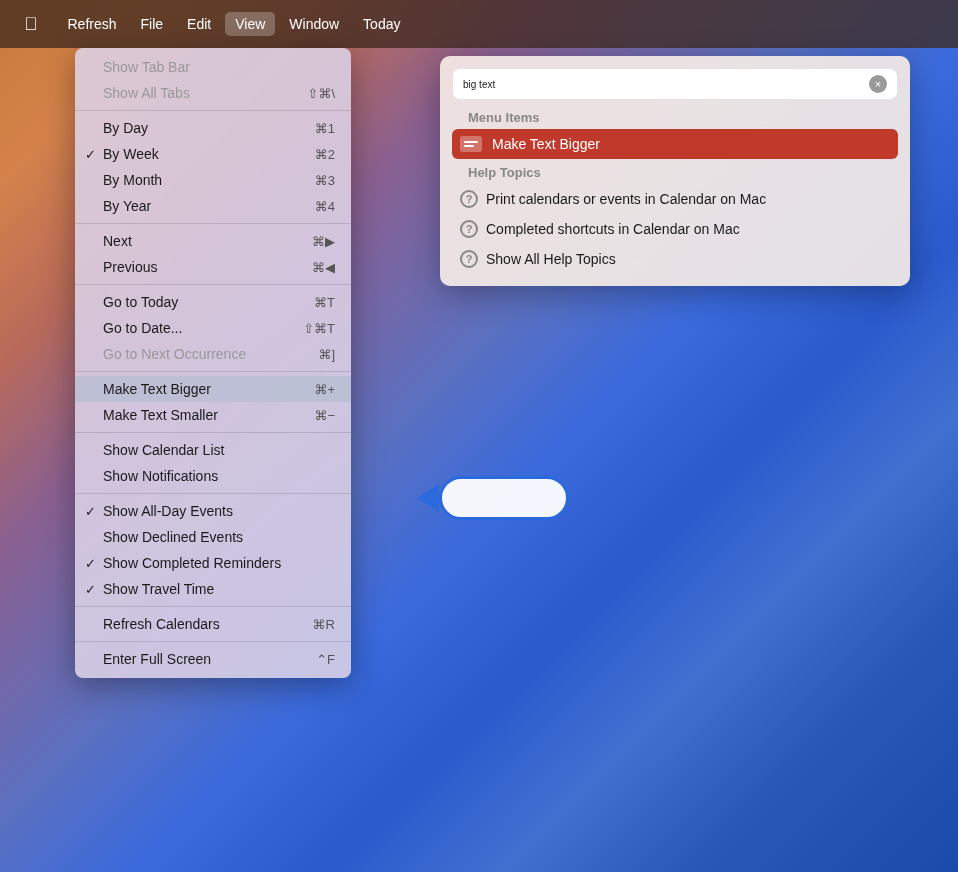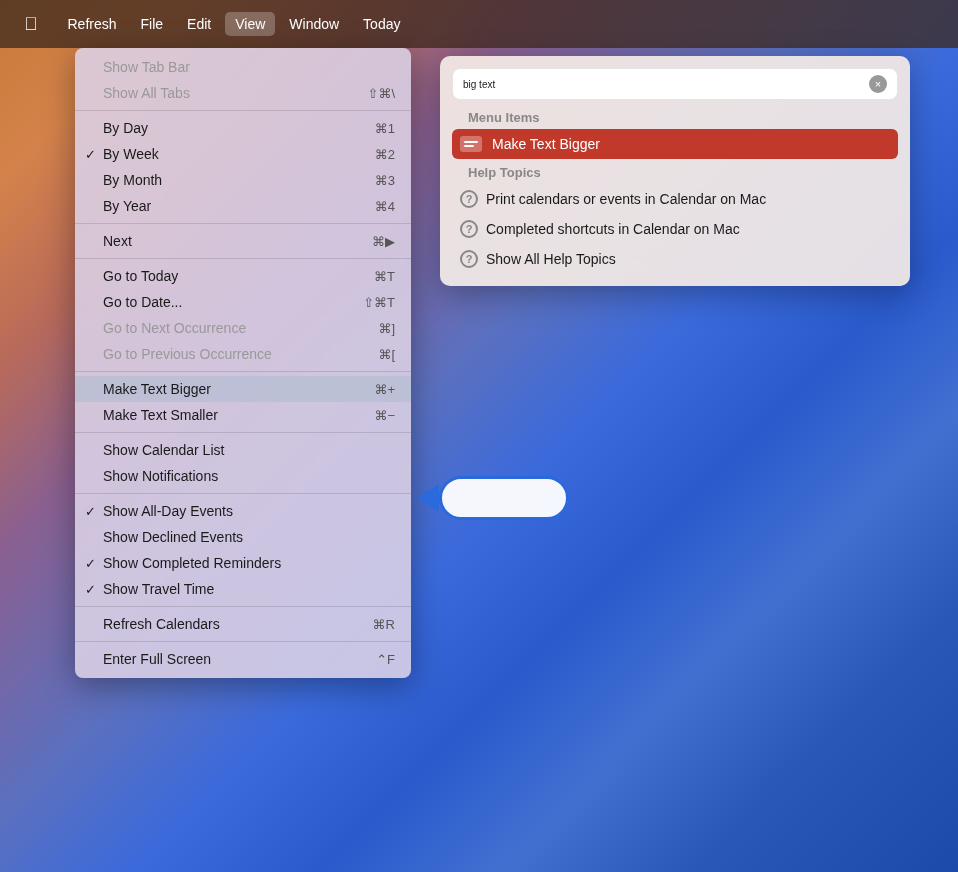--- a/index.html
+++ b/index.html
@@ -63,21 +63,21 @@
 
     .menubar-item.active {
       background: rgba(255,255,255,0.25);
     }
 
     
     .dropdown-menu {
       position: absolute;
       top: 48px;
       left: 75px;
-      width: 336px;
+      width: 276px;
       background: rgba(220, 210, 230, 0.88);
       backdrop-filter: blur(40px);
       border-radius: 8px;
       padding: 6px 0;
       z-index: 200;
       box-shadow: 0 8px 32px rgba(0,0,0,0.35);
     }
 
     .menu-item {
       display: flex;
@@ -322,38 +322,38 @@
     <span>By Year</span>
     <span class="shortcut">⌘4</span>
   </div>
 
   <div class="menu-separator"></div>
 
   <div class="menu-item">
     <span>Next</span>
     <span class="shortcut">⌘▶</span>
   </div>
+  <div class="menu-item">
+    <span>Previous</span>
+    <span class="shortcut">⌘◀</span>
+  </div>
 
   <div class="menu-separator"></div>
 
   <div class="menu-item">
     <span>Go to Today</span>
     <span class="shortcut">⌘T</span>
   </div>
   <div class="menu-item">
     <span>Go to Date...</span>
     <span class="shortcut">⇧⌘T</span>
   </div>
   <div class="menu-item disabled">
     <span>Go to Next Occurrence</span>
     <span class="shortcut">⌘]</span>
-  </div>
-  <div class="menu-item disabled">
-    <span>Go to Previous Occurrence</span>
-    <span class="shortcut">⌘[</span>
   </div>
 
   <div class="menu-separator"></div>
 
   <div class="menu-item highlighted">
     <span>Make Text Bigger</span>
     <span class="shortcut">⌘+</span>
   </div>
   <div class="menu-item">
     <span>Make Text Smaller</span>

